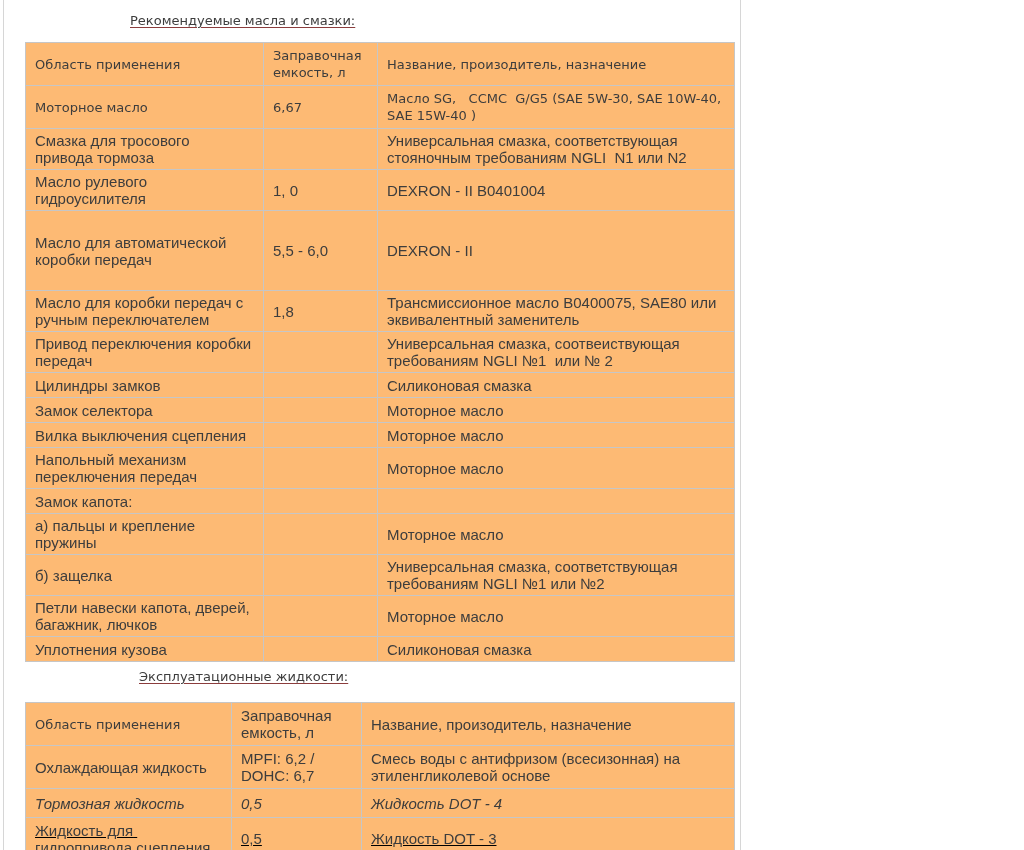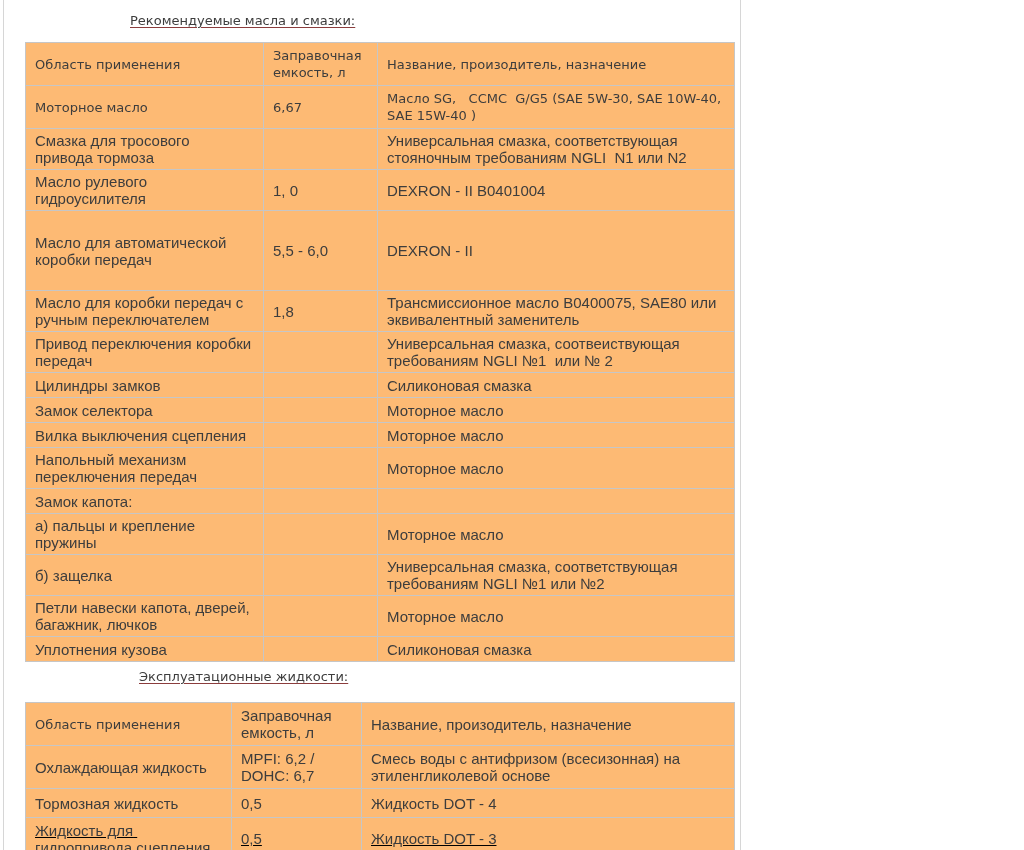--- a/index.html
+++ b/index.html
@@ -60,21 +60,21 @@
   #table1 tbody tr:nth-child(1) { height: 43px; }
   #table1 tbody tr:nth-child(4) { height: 80px; }  
   #table1 tbody tr:nth-child(3),
   #table1 tbody tr:nth-child(7),
   #table1 tbody tr:nth-child(8),
   #table1 tbody tr:nth-child(9),
   #table1 tbody tr:nth-child(11),
   #table1 tbody tr:nth-child(12),
   #table1 tbody tr:nth-child(15) { height: 25px; }
   #table2 tbody tr:nth-child(1) { height: 43px; }
-  #table2 tbody tr:nth-child(2) { height: 29px; }
+  #table2 tbody tr:nth-child(2) { height: 29px; font-style: italic; }
   #table2 tbody tr:nth-child(3) { height: 42px; text-decoration: underline; }
   col.c1-1 { width: 238px; } col.c1-2 { width: 114px; } col.c1-3 { width: 357px; }
   col.c2-1 { width: 206px; } col.c2-2 { width: 130px; } col.c2-3 { width: 373px; }
 </style>
 </head>
 <body style="background: rgb(255, 255, 255);">
 
 <div id="content-column">
 
   <div id="title-1" class="section-title">Рекомендуемые масла и смазки:</div>

